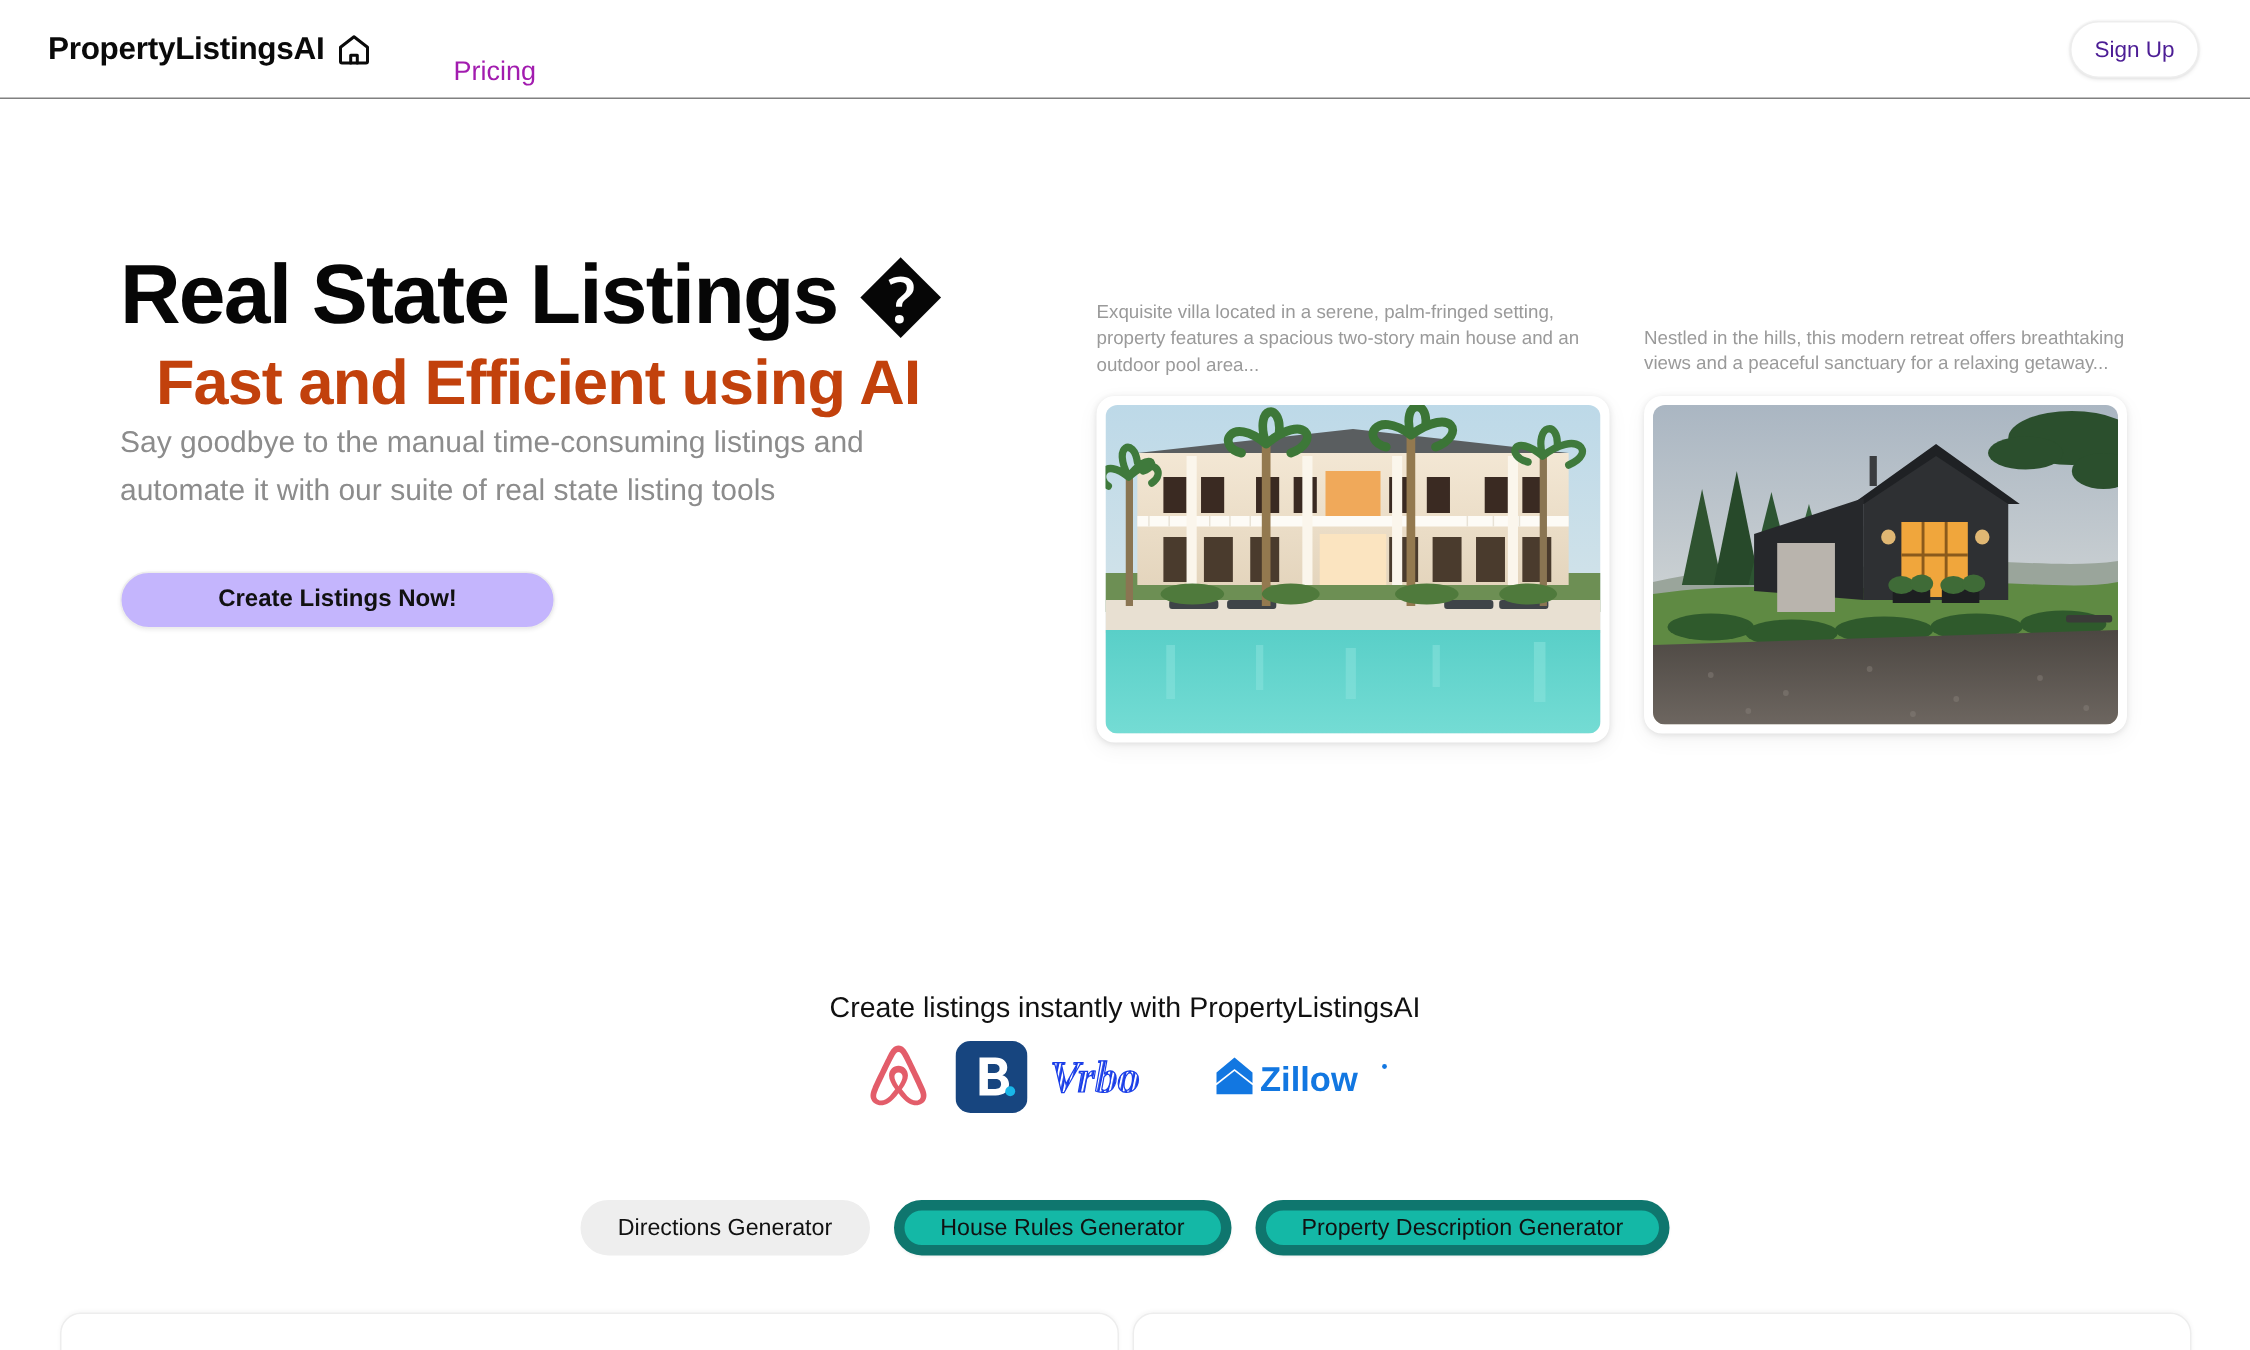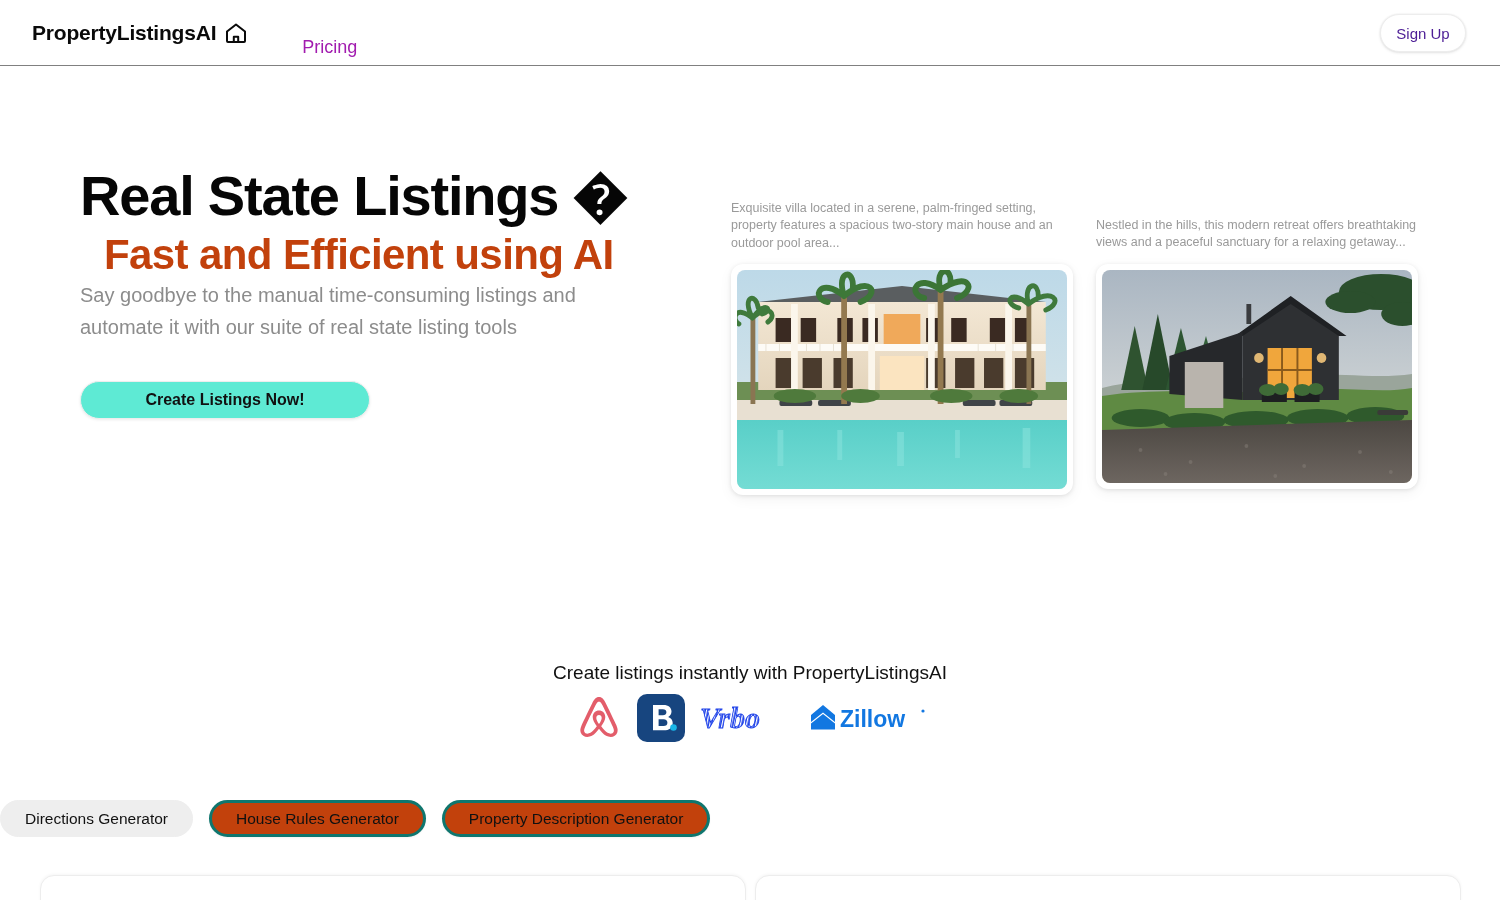--- a/index.html
+++ b/index.html
@@ -65,21 +65,21 @@
     font-size: 20px; color: #8c8c8c; line-height: 1.4;
   }
   .hero-sub-2 {
     font-size: 20px; color: #8c8c8c; line-height: 1.6;
     max-width: 580px;
   }
   .cta-btn {
     margin-top: 38px;
     width: 290px; height: 38px;
     border-radius: 19px;
-    background: #5eead4;
+    background: #c4b5fd;
     border: 1px solid #ededed;
     box-shadow: 0 1px 3px rgba(0,0,0,0.08);
     display: flex; align-items: center; justify-content: center;
     font-size: 16px; font-weight: bold; color: #111;
     cursor: pointer;
   }
 
   
   .card-a { position: absolute; left: 731px; top: 200px; width: 342px; }
   .card-b { position: absolute; left: 1096px; top: 217px; width: 322px; }
@@ -105,32 +105,32 @@
     display: flex; align-items: center; justify-content: center; gap: 14px;
   }
   .logo-airbnb { width: 48px; height: 50px; display: block; }
   .logo-booking { width: 48px; height: 48px; display: block; }
   .logo-vrbo { width: 96px; height: 36px; display: block; }
   .logo-zillow { width: 117px; height: 30px; display: block; }
 
   
   .tabs {
     position: absolute; top: 800px; left: 0; width: 1500px;
-    display: flex; gap: 16px;
+    display: flex; justify-content: center; gap: 16px;
   }
   .tab {
     height: 37px; border-radius: 19px;
     display: flex; align-items: center; justify-content: center;
     padding: 0 24px;
     font-size: 15.5px; color: #111;
     cursor: pointer;
     white-space: nowrap;
   }
   .tab.active { background: #eeeeee; border: 1px solid #eeeeee; }
-  .tab.idle { background: #c2410c; border: 3px solid #0f766e;
+  .tab.idle { background: #14b8a6; border: 7px solid #0f766e;
               box-shadow: 0 1px 2px rgba(0,0,0,0.05); }
 
   
   .panel {
     position: absolute; top: 875px; height: 120px;
     background: #ffffff;
     border: 1px solid #ededed;
     border-radius: 14px;
     box-shadow: 0 -1px 3px rgba(0,0,0,0.04);
   }

